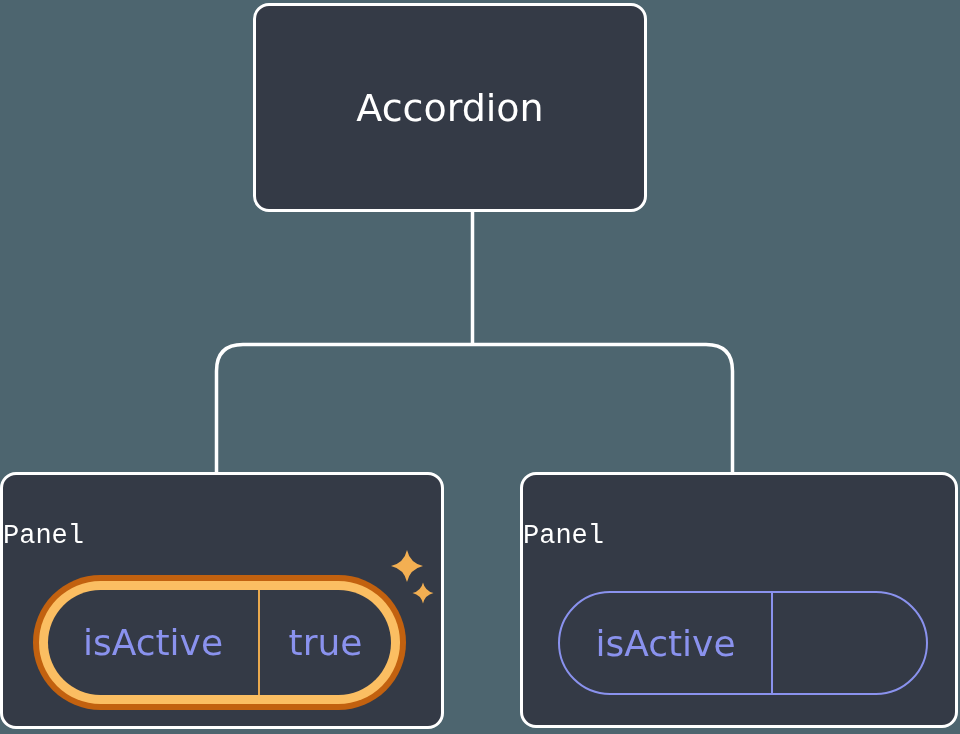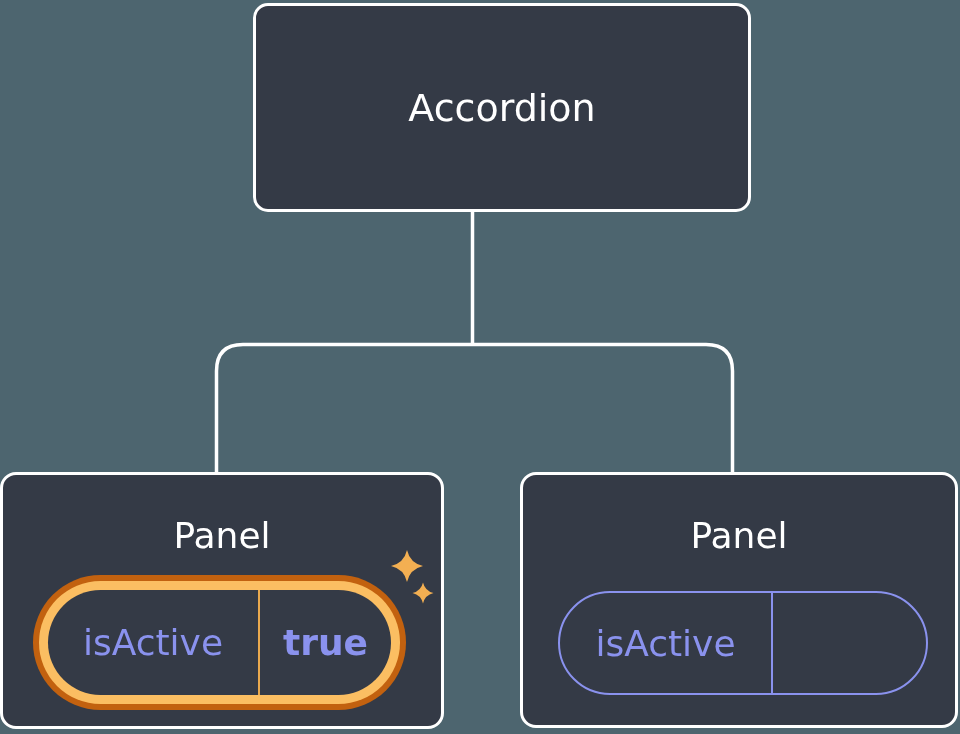--- a/index.html
+++ b/index.html
@@ -15,32 +15,32 @@
 
   .node {
     position: absolute;
     background: var(--node-fill, #343A46);
     border: 3px solid var(--node-border, #FFFFFF);
     border-radius: 16px;
     box-sizing: border-box;
     color: var(--node-text, #FFFFFF);
   }
   .root-node {
-    left: 253px; top: 3px; width: 498px; height: 209px;
+    left: 253px; top: 3px; width: 394px; height: 209px;
     display: flex; align-items: center; justify-content: center;
     font-size: 38px;
-    border-radius: 15px;
   }
   .panel-node-left  { left: 0px;   top: 472px; width: 444px; height: 257px; }
   .panel-node-right { left: 520px; top: 472px; width: 438px; height: 256px; }
 
   .panel-title {
     position: absolute; left: 0; top: 38px; width: 100%;
-    text-align: center; font-size: 36px; line-height: 46px;
+    text-align: left; font-size: 27px; line-height: 46px;
     color: var(--node-text, #FFFFFF);
+    font-family: Liberation Mono, monospace;
   }
 
   
   .pill-ring-outer {
     position: absolute; left: 30px; top: 100px;
     width: 373px; height: 135px;
     border-radius: 999px;
     background: var(--highlight-ring-outer, #C2610F);
     padding: 6px; box-sizing: border-box;
   }
@@ -57,21 +57,21 @@
     display: flex; align-items: stretch;
     overflow: hidden;
   }
   .pill-core .cell {
     display: flex; align-items: center; justify-content: center;
     font-size: 36px;
     color: var(--state-text, #8A92EE);
   }
   .pill-core .cell.key { width: 210px; }
   .pill-core .cell.value { flex: 1; }
-  .value-bold { font-weight: bold; }
+  .value-bold { font-weight: normal; }
   .gold-divider { width: 2px; background: var(--highlight-divider, #E9A94E); }
 
   
   .pill-plain {
     position: absolute; left: 35px; top: 116px;
     width: 370px; height: 104px;
     border: 2px solid var(--state-border, #8A92EE);
     border-radius: 999px;
     box-sizing: border-box;
     display: flex; align-items: stretch;

